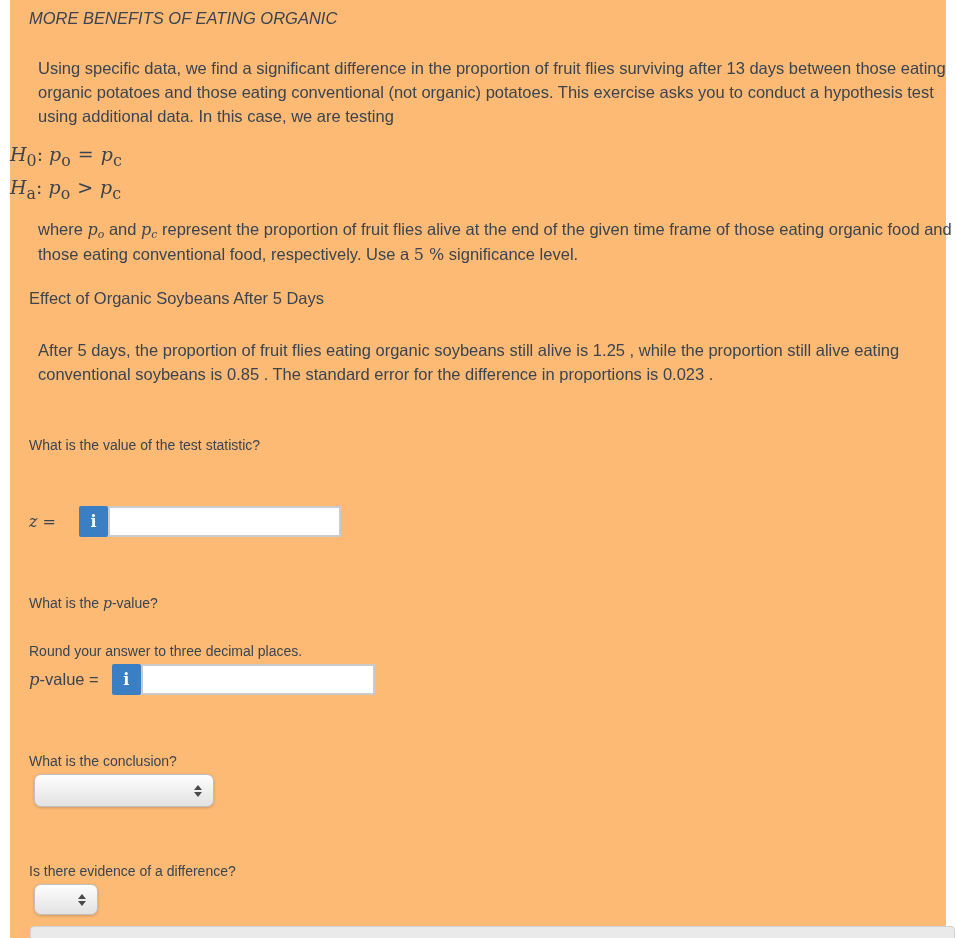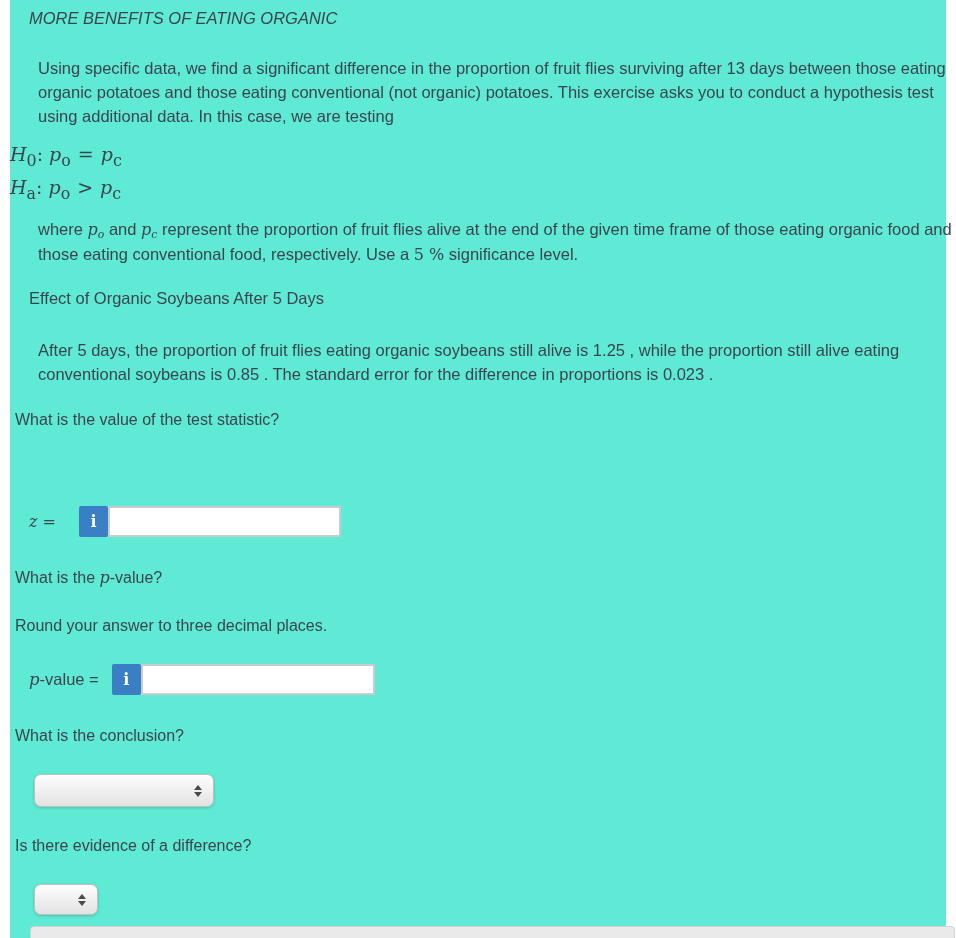--- a/index.html
+++ b/index.html
@@ -3,25 +3,25 @@
 <meta charset="utf-8">
 <style>
   html,body { margin:0; padding:0; background:#ffffff; }
   .page {
     position:relative; width:956px; height:938px; overflow:hidden;
     font-family:"Liberation Sans", sans-serif; color:#3b4551;
     background:#ffffff;
   }
   .content-panel {
     position:absolute; left:10px; top:0; width:936px; height:938px;
-    background:#5eead4;
+    background:#fdba74;
   }
   .abs { position:absolute; }
   .para { left:28px; width:926px; font-size:16.5px; line-height:24px; }
-  .qtext { left:5px; width:926px; font-size:16px; line-height:20px; }
+  .qtext { left:19px; width:926px; font-size:14px; line-height:20px;margin-top:25px; }
   .page-title { left:19px; top:9px; font-size:16.5px; font-style:italic; }
   .section-heading { left:19px; top:289px; font-size:16.5px; }
   .math { font-family:"DejaVu Serif", serif; }
   .mi { font-family:"DejaVu Serif", serif; font-style:italic; }
   .math sub, .mi sub { font-size:0.68em; font-style:italic; vertical-align:-0.25em; line-height:0; }
   .eq-block { left:0; top:141px; width:936px; text-align:left; padding-right:18px; box-sizing:border-box; }
   .eq-line { font-family:"DejaVu Serif", serif; font-size:19px; line-height:27px; }
   .eq-line .rel { margin:0 7px; }
   .inline-math { font-size:16px; }
   

